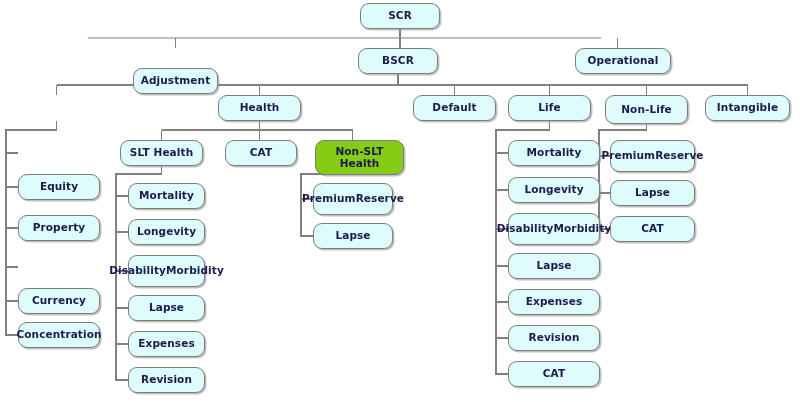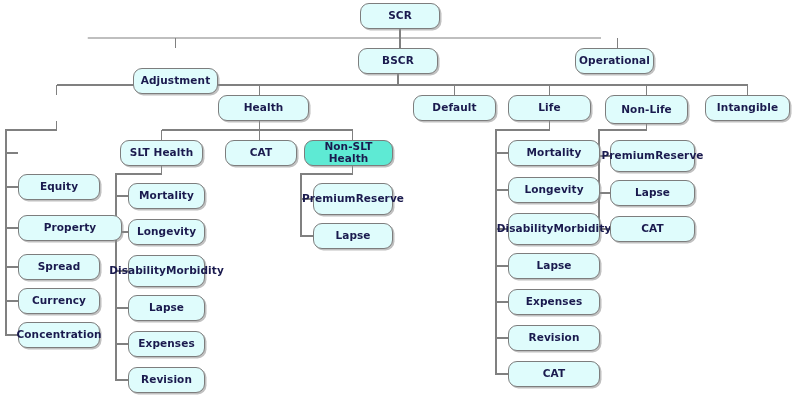--- a/index.html
+++ b/index.html
@@ -104,60 +104,57 @@
   </svg>
 <div class="node" style="left: 360px; top: 3px; width: 80px; height: 26px; background: rgb(223, 252, 252); border-color: rgb(125, 125, 125); color: rgb(26, 26, 78);">
       <span>SCR</span>
     </div>
     <div class="node" style="left: 133px; top: 48px; width: 85px; height: 26px; background: rgb(223, 252, 252); border-color: rgb(125, 125, 125); color: rgb(26, 26, 78); margin-top: 20px;">
       <span>Adjustment</span>
     </div>
     <div class="node" style="left: 358px; top: 48px; width: 80px; height: 26px; background: rgb(223, 252, 252); border-color: rgb(125, 125, 125); color: rgb(26, 26, 78);">
       <span>BSCR</span>
     </div>
-    <div class="node" style="left: 575px; top: 48px; width: 79px; height: 26px; background: rgb(223, 252, 252); border-color: rgb(125, 125, 125); color: rgb(26, 26, 78);">
+    <div class="node" style="left: 575px; top: 48px; width: 96px; height: 26px; background: rgb(223, 252, 252); border-color: rgb(125, 125, 125); color: rgb(26, 26, 78);">
       <span>Operational</span>
     </div>
-    <div class="node" style="left: 218px; top: 95px; width: 91px; height: 26px; background: rgb(223, 252, 252); border-color: rgb(125, 125, 125); color: rgb(26, 26, 78);">
+    <div class="node" style="left: 218px; top: 95px; width: 83px; height: 26px; background: rgb(223, 252, 252); border-color: rgb(125, 125, 125); color: rgb(26, 26, 78);">
       <span>Health</span>
     </div>
     <div class="node" style="left: 413px; top: 95px; width: 83px; height: 26px; background: rgb(223, 252, 252); border-color: rgb(125, 125, 125); color: rgb(26, 26, 78);">
       <span>Default</span>
     </div>
     <div class="node" style="left: 508px; top: 95px; width: 83px; height: 26px; background: rgb(223, 252, 252); border-color: rgb(125, 125, 125); color: rgb(26, 26, 78);">
       <span>Life</span>
     </div>
     <div class="node" style="left: 605px; top: 95px; width: 83px; height: 29px; background: rgb(223, 252, 252); border-color: rgb(125, 125, 125); color: rgb(26, 26, 78);">
       <span>Non-Life</span>
     </div>
     <div class="node" style="left: 705px; top: 95px; width: 85px; height: 26px; background: rgb(223, 252, 252); border-color: rgb(125, 125, 125); color: rgb(26, 26, 78);">
       <span>Intangible</span>
     </div>
     <div class="node" style="left: 18px; top: 174px; width: 82px; height: 26px; background: rgb(223, 252, 252); border-color: rgb(125, 125, 125); color: rgb(26, 26, 78);">
       <span>Equity</span>
     </div>
-    <div class="node" style="left: 18px; top: 215px; width: 104px; height: 26px; background: rgb(223, 252, 252); border-color: rgb(125, 125, 125); color: rgb(26, 26, 78);">
+    <div class="node" style="left: 18px; top: 215px; width: 82px; height: 26px; background: rgb(223, 252, 252); border-color: rgb(125, 125, 125); color: rgb(26, 26, 78);">
       <span>Property</span>
-    </div>
-    <div class="node" style="left: 18px; top: 254px; width: 82px; height: 26px; background: rgb(223, 252, 252); border-color: rgb(125, 125, 125); color: rgb(26, 26, 78);">
-      <span>Spread</span>
     </div>
     <div class="node" style="left: 18px; top: 288px; width: 82px; height: 26px; background: rgb(223, 252, 252); border-color: rgb(125, 125, 125); color: rgb(26, 26, 78);">
       <span>Currency</span>
     </div>
     <div class="node" style="left: 18px; top: 322px; width: 82px; height: 26px; background: rgb(223, 252, 252); border-color: rgb(125, 125, 125); color: rgb(26, 26, 78);">
       <span>Concentration</span>
     </div>
     <div class="node" style="left: 120px; top: 140px; width: 83px; height: 26px; background: rgb(223, 252, 252); border-color: rgb(125, 125, 125); color: rgb(26, 26, 78);">
       <span>SLT Health</span>
     </div>
     <div class="node" style="left: 225px; top: 140px; width: 72px; height: 26px; background: rgb(223, 252, 252); border-color: rgb(125, 125, 125); color: rgb(26, 26, 78);">
       <span>CAT</span>
     </div>
-    <div class="node" style="left: 304px; top: 140px; width: 89px; height: 26px; background: #5eead4; border-color: rgb(125, 125, 125); color: rgb(26, 26, 78);">
+    <div class="node" style="left: 315px; top: 140px; width: 89px; height: 35px; background: #84cc16; border-color: rgb(125, 125, 125); color: rgb(26, 26, 78);">
       <span>Non-SLT Health</span>
     </div>
     <div class="node" style="left: 128px; top: 183px; width: 77px; height: 26px; background: rgb(223, 252, 252); border-color: rgb(125, 125, 125); color: rgb(26, 26, 78);">
       <span>Mortality</span>
     </div>
     <div class="node" style="left: 128px; top: 219px; width: 77px; height: 26px; background: rgb(223, 252, 252); border-color: rgb(125, 125, 125); color: rgb(26, 26, 78);">
       <span>Longevity</span>
     </div>
     <div class="node two-line" style="left: 128px; top: 255px; width: 77px; height: 32px; background: rgb(223, 252, 252); border-color: rgb(125, 125, 125); color: rgb(26, 26, 78);">
       <span>Disability</span>

